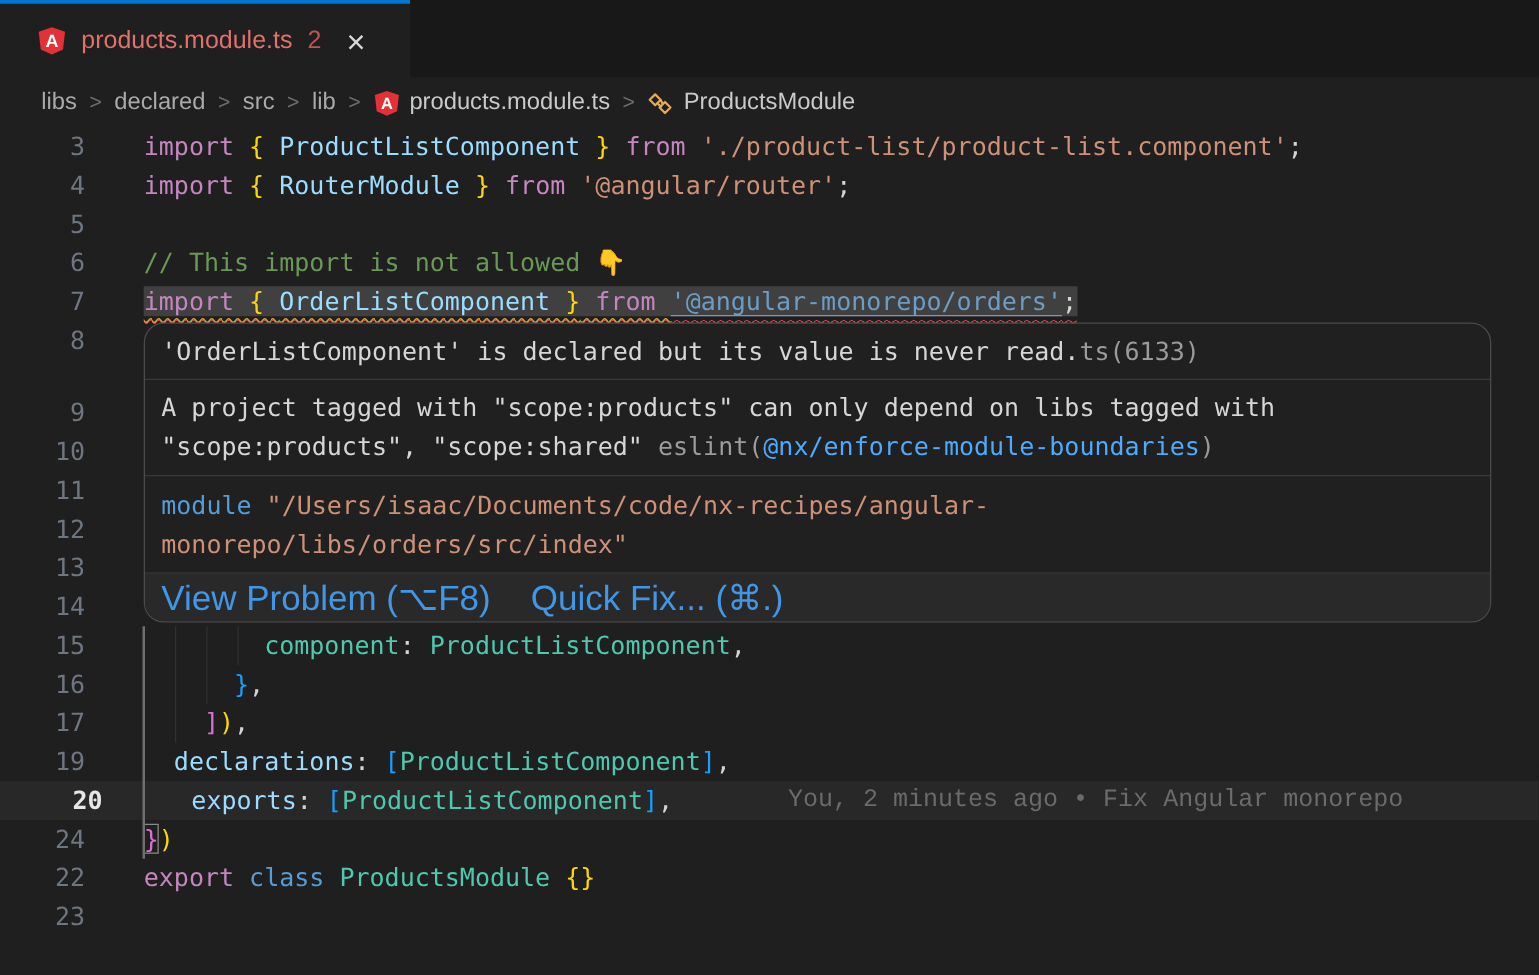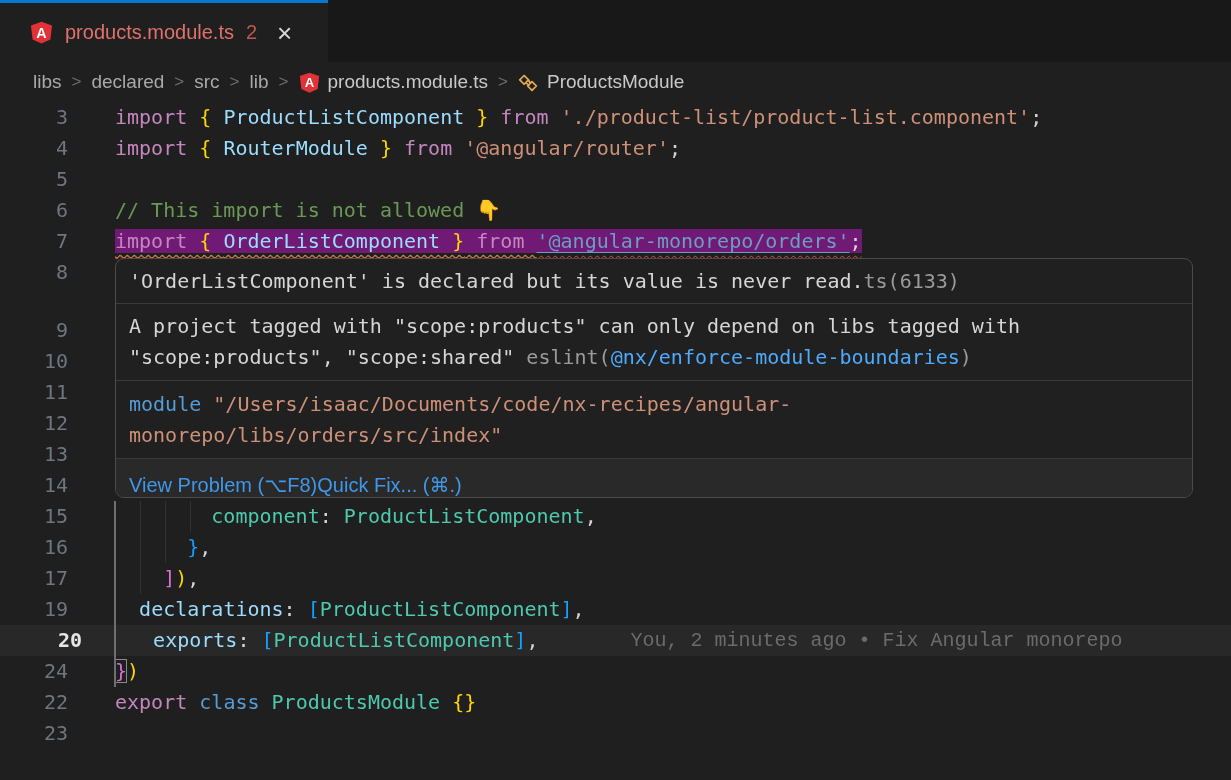--- a/index.html
+++ b/index.html
@@ -38,35 +38,35 @@
   .tk-b2  { color:#da70d6; }
   .tk-b3  { color:#179fff; }
   .tk-pn  { color:#d4d4d4; }
   .tk-emoji { color:#f5c518; }
   .tk-msg { color:#d6d6d6; }
   .tk-dim { color:#9b9b9b; }
   .tk-link { color:#4daafc; text-underline-offset:5px; cursor:pointer; }
   .tk-strl { color:#6d9dc5; text-decoration:underline; text-underline-offset:4px; text-decoration-thickness:1px; }
   .tk-bm { outline:1px solid #8a8a8a; outline-offset:-1px; }
 
-  .sel7 { background:#701a75; text-decoration:underline wavy #e24848; text-decoration-thickness:1.3px; text-underline-offset:7px; text-decoration-skip-ink:none;text-align:right; }
+  .sel7 { background:#404040; text-decoration:underline wavy #e24848; text-decoration-thickness:1.3px; text-underline-offset:7px; text-decoration-skip-ink:none;text-align:right; }
   .tk-wy { text-decoration:underline wavy #d1a33c; text-decoration-thickness:1.2px; text-underline-offset:6px; text-decoration-skip-ink:none; }
 
   .blame { color:#6b6b6b; margin-left:92px;font-family:Liberation Mono, monospace; }
 
   .guide { position:absolute; width:1px; background:#313131; }
   .guide.active { width:2px; background:#6f6f6f; }
 
   
-  .popup { position:absolute; left:115px; top:156px; width:1078px; background:#202021; border:1px solid #4b4b4b; border-radius:9px; z-index:5; font-size:20px; overflow:hidden; }
+  .popup { position:absolute; left:115px; top:156px; width:1078px; background:#202021; border:1px solid #4b4b4b; border-radius:16px; z-index:5; font-size:20px; overflow:hidden; }
   .popup-sec { padding:0 30px 0 13px; border-bottom:1px solid #3a3a3a; line-height:31px; }
   .popup-sec.s1 { height:45px; display:flex; align-items:center; }
   .popup-sec.s2 { height:77px; padding-top:7px; }
   .popup-sec.s3 { height:78px; padding-top:8px; }
-  .popup-actions { height:38px; background:#292929; display:flex; align-items:flex-end; padding:0 13px; font-family:"Liberation Sans", sans-serif; font-size:20px; }
+  .popup-actions { height:38px; background:#292929; display:flex; align-items:center; gap:32px; padding:0 13px; font-family:"Liberation Sans", sans-serif; font-size:28px; }
   .popup-actions a { color:#4097e8; cursor:pointer; text-decoration:none; }
 </style>
 </head>
 <body>
 
 <div class="tabbar">
   <div class="tab">
     <span style="display:flex;">
       <svg width="23" height="23" viewBox="0 0 24 24">
           <polygon points="12,0.8 23,4.6 21.3,19.4 12,23.6 2.7,19.4 1,4.6" fill="#e23237"></polygon>

